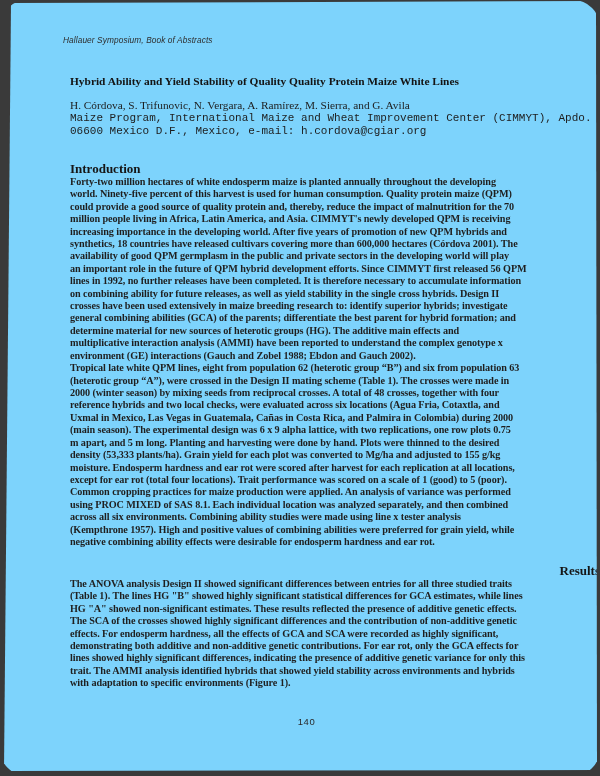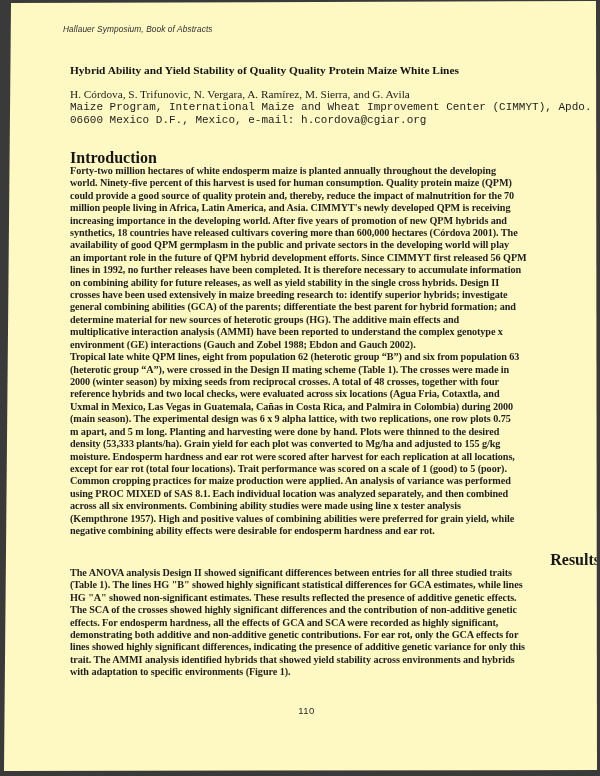--- a/index.html
+++ b/index.html
@@ -7,24 +7,25 @@
   body { font-family:"Liberation Serif", serif; background:#3a3a3a; }
 
   .scan {
     position:relative;
     width:600px; height:776px;
     background:#3a3a3a;
     overflow:hidden;
   }
   .page {
     position:absolute; inset:0;
-    background:#fef9c3;
+    background:#7dd3fc;
     clip-path: polygon(11px 3px, 596px 1px, 597px 770px, 4px 771px);
-    padding:24px 0 0 70px;
+    padding:35px 0 0 70px;
     color:#222;
+    border-radius:27px;
   }
 
   .running-head {
     margin-left:-7px;
     font:italic 8.3px/10px "Liberation Sans", sans-serif;
     color:#2e2e2e;
     letter-spacing:0.1px;
   }
   .title {
     margin-top:30px;
@@ -37,21 +38,21 @@
     color:#1d1d1d;
     font-family:Liberation Serif, serif;
   }
   .affiliation {
     font-size:11px; line-height:13.2px;
     white-space:pre;
     color:#1d1d1d;
     font-family:Liberation Mono, monospace;
   }
   .section-heading {
-    font-size:16px; line-height:12.4px; font-weight:bold;
+    font-size:13px; line-height:12.4px; font-weight:bold;
     color:#161616;
   }
   .section-body {
     font-size:10.2px; line-height:12.42px;
     letter-spacing:-0.08px;
     white-space:pre;
     color:#1f1f1f;
     font-weight:bold;
   }
   .mt-intro   { margin-top:25px; }
@@ -119,16 +120,16 @@
     <div class="section-body">The ANOVA analysis Design II showed significant differences between entries for all three studied traits
 (Table 1). The lines HG "B" showed highly significant statistical differences for GCA estimates, while lines
 HG "A" showed non-significant estimates. These results reflected the presence of additive genetic effects.
 The SCA of the crosses showed highly significant differences and the contribution of non-additive genetic
 effects. For endosperm hardness, all the effects of GCA and SCA were recorded as highly significant,
 demonstrating both additive and non-additive genetic contributions. For ear rot, only the GCA effects for
 lines showed highly significant differences, indicating the presence of additive genetic variance for only this
 trait. The AMMI analysis identified hybrids that showed yield stability across environments and hybrids
 with adaptation to specific environments (Figure 1).</div>
 
-    <div class="page-number">110</div>
+    <div class="page-number">140</div>
 
   </div>
 </div>
 
 </body></html>

